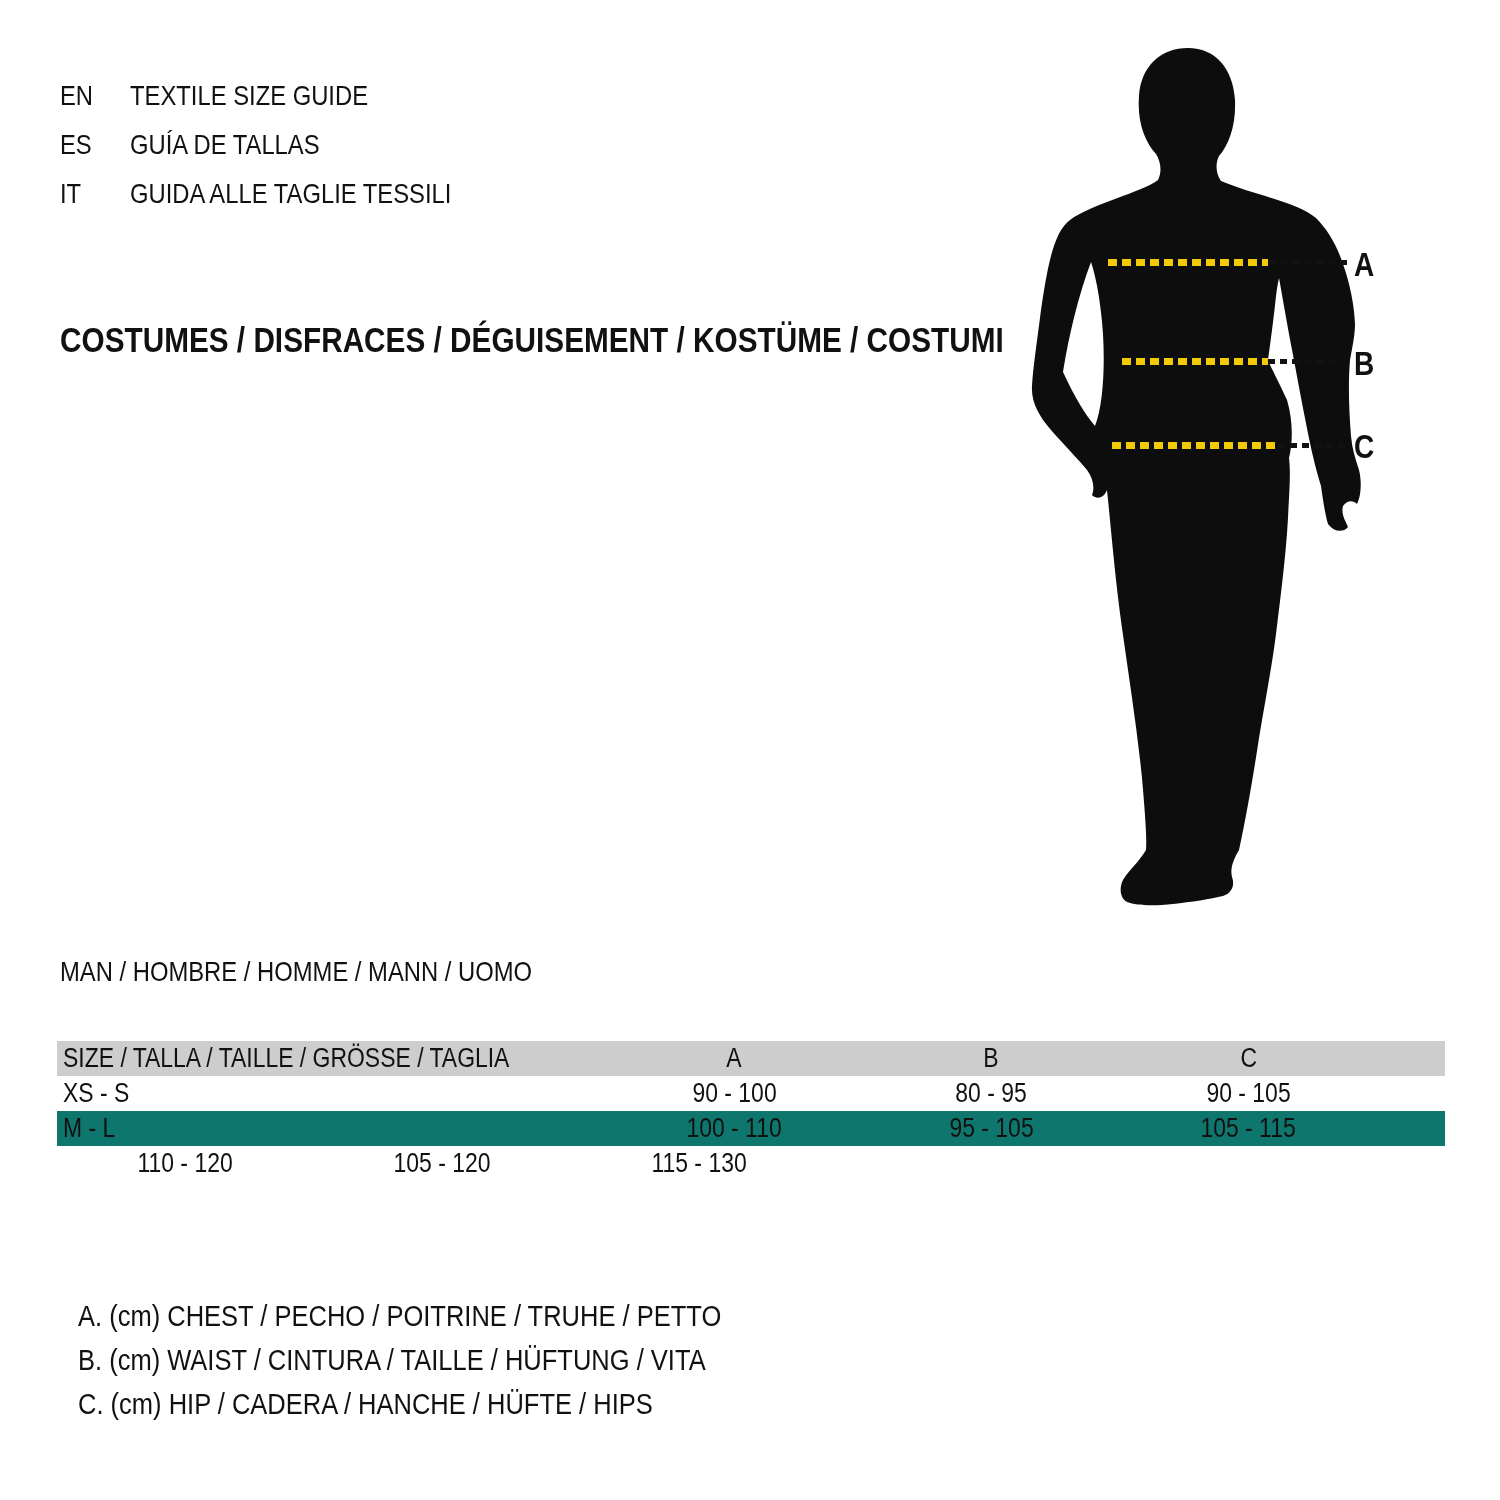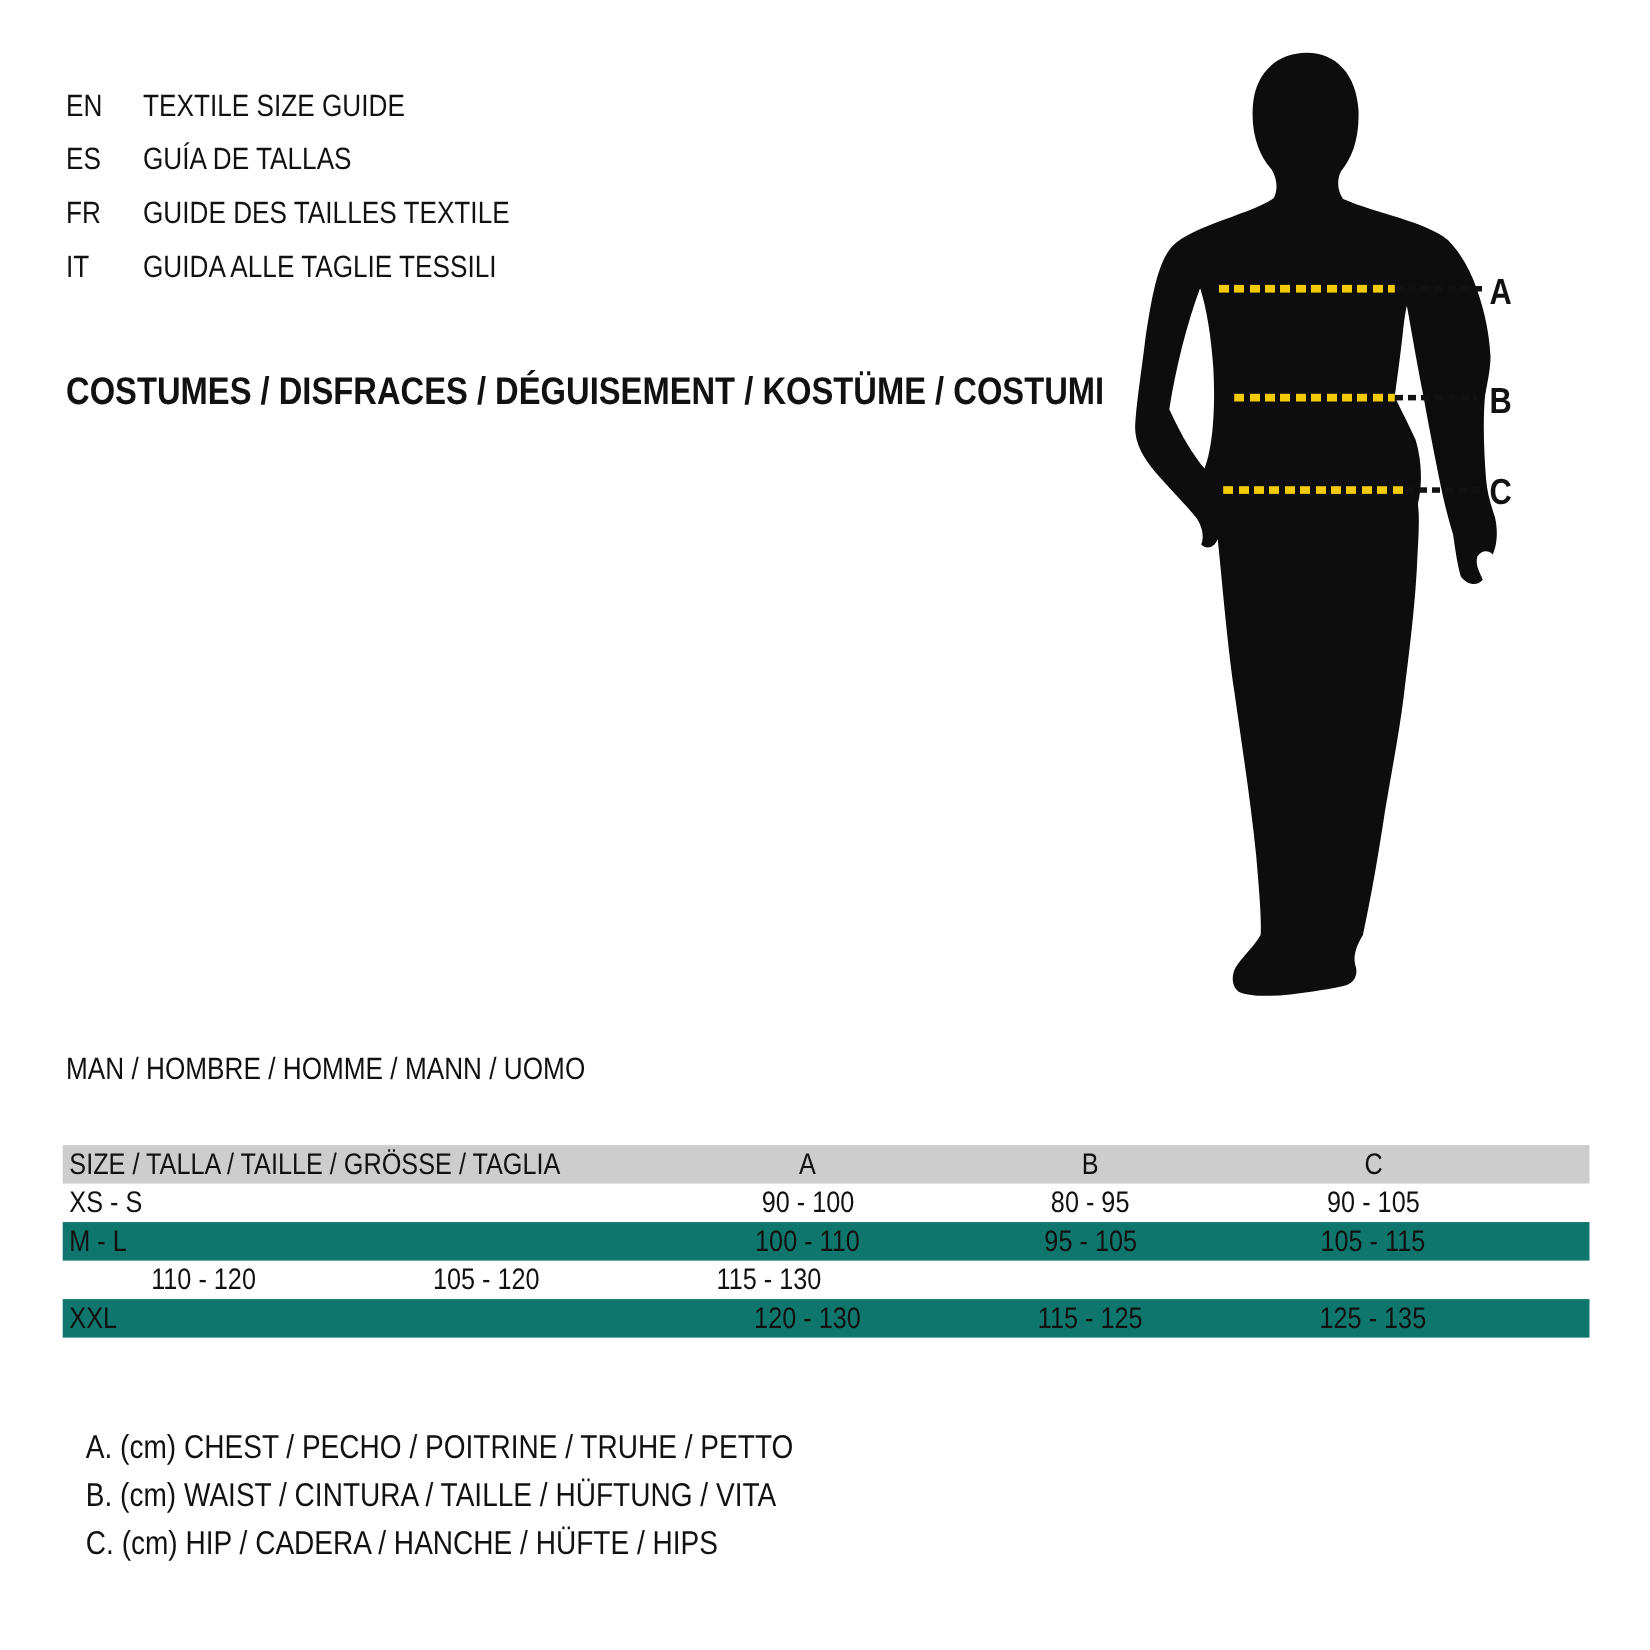--- a/index.html
+++ b/index.html
@@ -13,21 +13,21 @@
   
   .cn{display:inline-block;transform:scaleX(.85);transform-origin:0 50%;white-space:nowrap;}
   .cnc{display:inline-block;transform:scaleX(.85);transform-origin:50% 50%;white-space:nowrap;}
 
   
   .lang-list{position:absolute;left:60px;top:71px;font-size:28px;line-height:49px;}
   .lang-row{display:flex;}
   .lang-code{flex:0 0 70px;}
 
   
-  .cat-title{position:absolute;left:60px;top:336px;font-size:35px;font-weight:bold;line-height:40px;}
+  .cat-title{position:absolute;left:60px;top:320px;font-size:35px;font-weight:bold;line-height:40px;}
 
   
   .figure-wrap{position:absolute;left:1025px;top:38px;width:340px;height:880px;}
   .figure-wrap svg{position:absolute;left:0;top:0;z-index:1;}
   .dash-y{position:absolute;height:7px;z-index:3;
     background-image:repeating-linear-gradient(90deg,#F2CA05 0,#F2CA05 9px,transparent 9px,transparent 14px);}
   .dash-k{position:absolute;height:5px;z-index:2;
     background-image:repeating-linear-gradient(90deg,#111 0,#111 7px,transparent 7px,transparent 12px);}
   .measure-label{position:absolute;z-index:4;font-size:33px;font-weight:bold;width:40px;}
 
@@ -51,24 +51,20 @@
 <div class="page">
 
   <div class="lang-list">
     <div class="lang-row">
       <span class="lang-code"><span class="cn">EN</span></span>
       <span class="cn">TEXTILE SIZE GUIDE</span>
     </div>
     <div class="lang-row">
       <span class="lang-code"><span class="cn">ES</span></span>
       <span class="cn">GUÍA DE TALLAS</span>
-    </div>
-    <div class="lang-row">
-      <span class="lang-code"><span class="cn">FR</span></span>
-      <span class="cn">GUIDE DES TAILLES TEXTILE</span>
     </div>
     <div class="lang-row">
       <span class="lang-code"><span class="cn">IT</span></span>
       <span class="cn">GUIDA ALLE TAGLIE TESSILI</span>
     </div>
   </div>
 
   <div class="cat-title">
     <span class="cn">COSTUMES / DISFRACES / DÉGUISEMENT / KOSTÜME / COSTUMI</span>
   </div>
@@ -170,26 +166,20 @@
       <span class="c-size"><span class="cn">M - L</span></span>
       <span class="c-a"><span class="cnc">100 - 110</span></span>
       <span class="c-b"><span class="cnc">95 - 105</span></span>
       <span class="c-c"><span class="cnc">105 - 115</span></span>
     </div>
     <div class="trow">
       <span class="c-a"><span class="cnc">110 - 120</span></span>
       <span class="c-b"><span class="cnc">105 - 120</span></span>
       <span class="c-c"><span class="cnc">115 - 130</span></span>
     </div>
-    <div class="trow alt">
-      <span class="c-size"><span class="cn">XXL</span></span>
-      <span class="c-a"><span class="cnc">120 - 130</span></span>
-      <span class="c-b"><span class="cnc">115 - 125</span></span>
-      <span class="c-c"><span class="cnc">125 - 135</span></span>
-    </div>
   </div>
 
   <div class="legend">
     <div><span class="cn">A. (cm) CHEST / PECHO / POITRINE / TRUHE / PETTO</span></div>
     <div><span class="cn">B. (cm) WAIST / CINTURA / TAILLE / HÜFTUNG / VITA</span></div>
     <div><span class="cn">C. (cm) HIP / CADERA / HANCHE / HÜFTE / HIPS</span></div>
   </div>
 
 </div>
 

